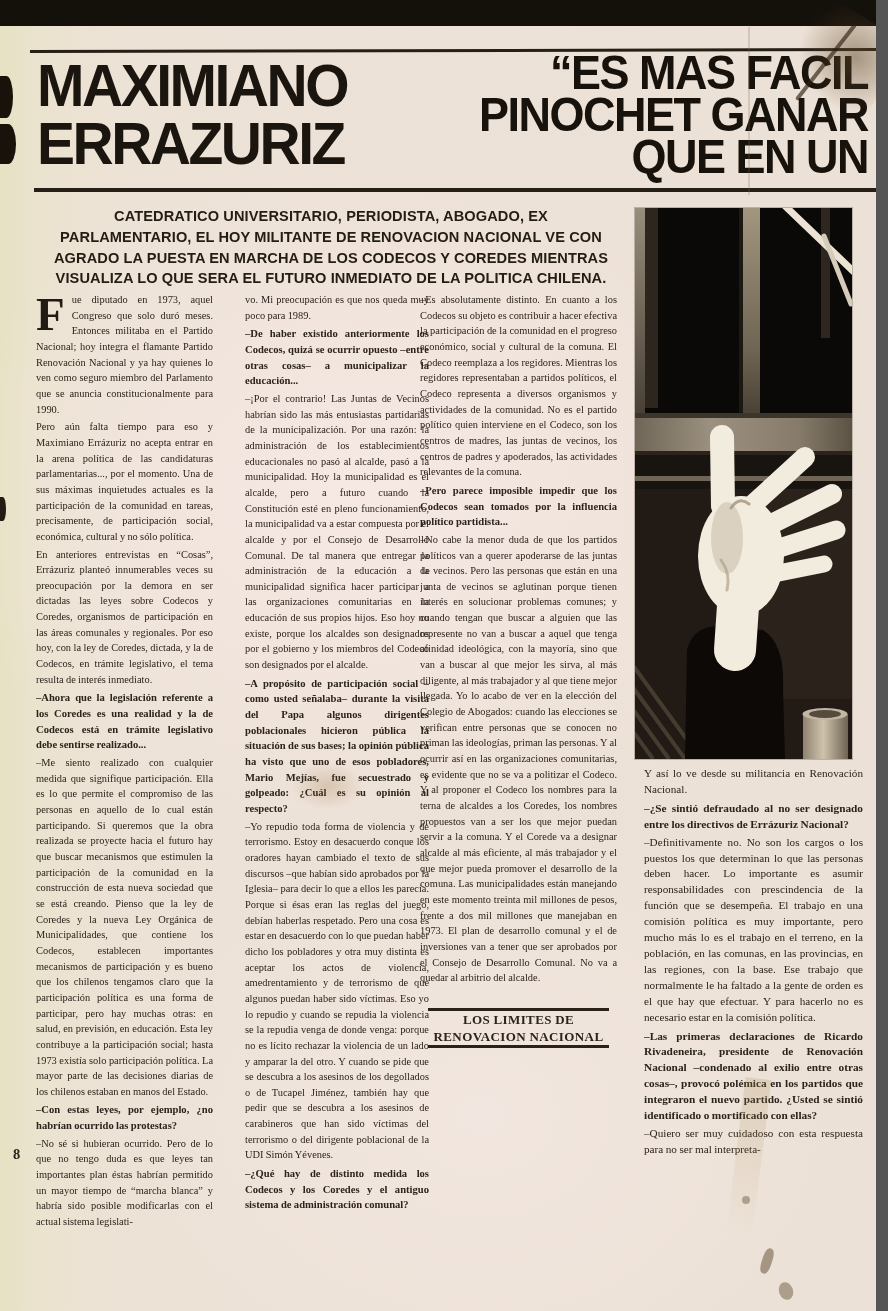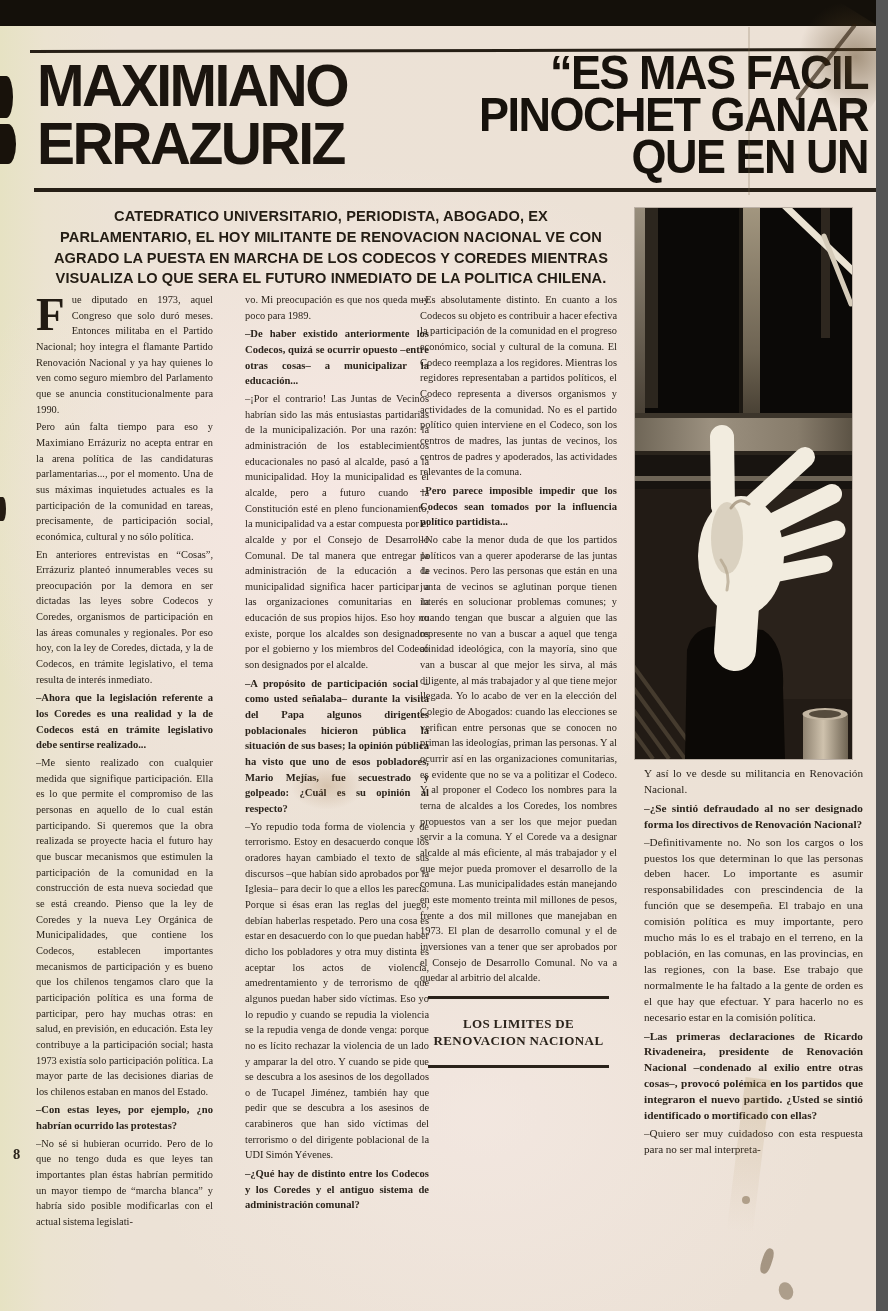--- a/index.html
+++ b/index.html
@@ -42,21 +42,21 @@
   .col-2 { left:245px; width:184px; height:935px; }
   .col-3 { left:420px; width:197px; height:935px; }
   .col-4 { left:633px; top:766px; width:219px; height:470px; font-size:11.2px; line-height:15.9px;margin-left:11px; }
   .col-4 p.q { font-size:11.3px; }
 
   .dropcap { float:left; font-weight:bold; font-size:47px; line-height:39px;
              padding:3px 7px 0 0; color:#221b13; }
 
   .boxhead { border-top:3px solid #2a221a; border-bottom:3px solid #2a221a;
              text-align:center; font-weight:bold; font-size:13px; line-height:17px;
-             letter-spacing:.4px; padding:16px 2px; margin:10px 8px 11px 8px; }
+             letter-spacing:.4px; padding:0 2px; margin:22px 8px 11px 8px; }
 
   .pagenum { position:absolute; left:13px; top:1146px; font-size:14.5px; font-weight:bold; color:#2b241c; }
 
   .photo { position:absolute; left:635px; top:208px; width:217px; height:551px;
            box-shadow:0 0 0 1px rgba(40,30,20,.25); }
   .photo svg { display:block; }
 
   
   .defect { position:absolute; pointer-events:none; }
   .blob-left-1 { left:0; top:76px;  width:13px; height:42px; background:#18120b; border-radius:0 70% 70% 0; }
@@ -108,31 +108,31 @@
       <p class="body">–Me siento realizado con cualquier medida que signifique participación. Ella es lo que permite el compromiso de las personas en aquello de lo cual están participando. Si queremos que la obra realizada se proyecte hacia el futuro hay que buscar mecanismos que estimulen la participación de la comunidad en la construcción de esta nueva sociedad que se está creando. Pienso que la ley de Coredes y la nueva Ley Orgánica de Municipalidades, que contiene los Codecos, establecen importantes mecanismos de participación y es bueno que los chilenos tengamos claro que la participación política es una forma de participar, pero hay muchas otras: en salud, en previsión, en educación. Esta ley contribuye a la participación social; hasta 1973 existía solo participación política. La mayor parte de las decisiones diarias de los chilenos estaban en manos del Estado.</p>
       <p class="q">–Con estas leyes, por ejemplo, ¿no habrían ocurrido las protestas?</p>
       <p class="body">–No sé si hubieran ocurrido. Pero de lo que no tengo duda es que leyes tan importantes plan éstas habrían permitido un mayor tiempo de “marcha blanca” y habría sido posible modificarlas con el actual sistema legislati-</p>
     </div>
   <div class="col col-2">
       <p class="body">vo. Mi preocupación es que nos queda muy poco para 1989.</p>
       <p class="q">–De haber existido anteriormente los Codecos, quizá se ocurrir opuesto –entre otras cosas– a municipalizar la educación...</p>
       <p class="body">–¡Por el contrario! Las Juntas de Vecinos habrían sido las más entusiastas partidarias de la municipalización. Por una razón: la administración de los establecimientos educacionales no pasó al alcalde, pasó a la municipalidad. Hoy la municipalidad es el alcalde, pero a futuro cuando la Constitución esté en pleno funcionamiento, la municipalidad va a estar compuesta por el alcalde y por el Consejo de Desarrollo Comunal. De tal manera que entregar la administración de la educación a la municipalidad significa hacer participar a las organizaciones comunitarias en la educación de sus propios hijos. Eso hoy no existe, porque los alcaldes son designados por el gobierno y los miembros del Codeco son designados por el alcalde.</p>
       <p class="q">–A propósito de participación social –como usted señalaba– durante la visita del Papa algunos dirigentes poblacionales hicieron pública la situación de sus bases; la opinión pública ha visto que uno de esos pobladores, Mario Mejías, fue secuestrado y golpeado: ¿Cuál es su opinión al respecto?</p>
       <p class="body">–Yo repudio toda forma de violencia y de terrorismo. Estoy en desacuerdo conque los oradores hayan cambiado el texto de sus discursos –que habían sido aprobados por la Iglesia– para decir lo que a ellos les parecía. Porque si ésas eran las reglas del juego, debían haberlas respetado. Pero una cosa es estar en desacuerdo con lo que puedan haber dicho los pobladores y otra muy distinta es aceptar los actos de violencia, amedrentamiento y de terrorismo de que algunos puedan haber sido víctimas. Eso yo lo repudio y cuando se repudia la violencia se la repudia venga de donde venga: porque no es lícito rechazar la violencia de un lado y amparar la del otro. Y cuando se pide que se descubra a los asesinos de los degollados o de Tucapel Jiménez, también hay que pedir que se descubra a los asesinos de carabineros que han sido víctimas del terrorismo o del dirigente poblacional de la UDI Simón Yévenes.</p>
-      <p class="q">–¿Qué hay de distinto entre los Codecos y los Coredes y el antiguo sistema de administración comunal?</p>
+      <p class="q">–¿Qué hay de distinto medida los Codecos y los Coredes y el antiguo sistema de administración comunal?</p>
     </div>
   <div class="col col-3">
       <p class="body">–Es absolutamente distinto. En cuanto a los Codecos su objeto es contribuir a hacer efectiva la participación de la comunidad en el progreso económico, social y cultural de la comuna. El Codeco reemplaza a los regidores. Mientras los regidores representaban a partidos políticos, el Codeco representa a diversos organismos y actividades de la comunidad. No es el partido político quien interviene en el Codeco, son los centros de madres, las juntas de vecinos, los centros de padres y apoderados, las actividades relevantes de la comuna.</p>
       <p class="q">–Pero parece imposible impedir que los Codecos sean tomados por la influencia político partidista...</p>
       <p class="body">–No cabe la menor duda de que los partidos políticos van a querer apoderarse de las juntas de vecinos. Pero las personas que están en una junta de vecinos se aglutinan porque tienen interés en solucionar problemas comunes; y cuando tengan que buscar a alguien que las represente no van a buscar a aquel que tenga afinidad ideológica, con la mayoría, sino que van a buscar al que mejor les sirva, al más diligente, al más trabajador y al que tiene mejor llegada. Yo lo acabo de ver en la elección del Colegio de Abogados: cuando las elecciones se verifican entre personas que se conocen no priman las ideologías, priman las personas. Y al ocurrir así en las organizaciones comunitarias, es evidente que no se va a politizar el Codeco. Y al proponer el Codeco los nombres para la terna de alcaldes a los Coredes, los nombres propuestos van a ser los que mejor puedan servir a la comuna. Y el Corede va a designar alcalde al más eficiente, al más trabajador y el que mejor pueda promover el desarrollo de la comuna. Las municipalidades están manejando en este momento treinta mil millones de pesos, frente a dos mil millones que manejaban en 1973. El plan de desarrollo comunal y el de inversiones van a tener que ser aprobados por el Consejo de Desarrollo Comunal. No va a quedar al arbitrio del alcalde.</p>
       <div class="boxhead">LOS LIMITES DE RENOVACION NACIONAL</div>
     </div>
   <div class="col col-4">
       <p class="body">Y así lo ve desde su militancia en Renovación Nacional.</p>
-      <p class="q">–¿Se sintió defraudado al no ser designado forma los directivos de Renovación Nacional?</p>
+      <p class="q">–¿Se sintió defraudado al no ser designado entre los directivos de Errázuriz Nacional?</p>
       <p class="body">–Definitivamente no. No son los cargos o los puestos los que determinan lo que las personas deben hacer. Lo importante es asumir responsabilidades con prescindencia de la función que se desempeña. El trabajo en una comisión política es muy importante, pero mucho más lo es el trabajo en el terreno, en la población, en las comunas, en las provincias, en las regiones, con la base. Ese trabajo que normalmente le ha faltado a la gente de orden es el que hay que efectuar. Y para hacerlo no es necesario estar en la comisión política.</p>
       <p class="q">–Las primeras declaraciones de Ricardo Rivadeneira, presidente de Renovación Nacional –condenado al exilio entre otras cosas–, provocó polémica en los partidos que integraron el nuevo partido. ¿Usted se sintió identificado o mortificado con ellas?</p>
       <p class="body">–Quiero ser muy cuidadoso con esta respuesta para no ser mal interpreta-</p>
     </div>
 
   <div class="pagenum">8</div>
 
   <div class="photo">
     <svg width="217" height="551" viewBox="0 0 217 551" xmlns="http://www.w3.org/2000/svg">
       <defs>

